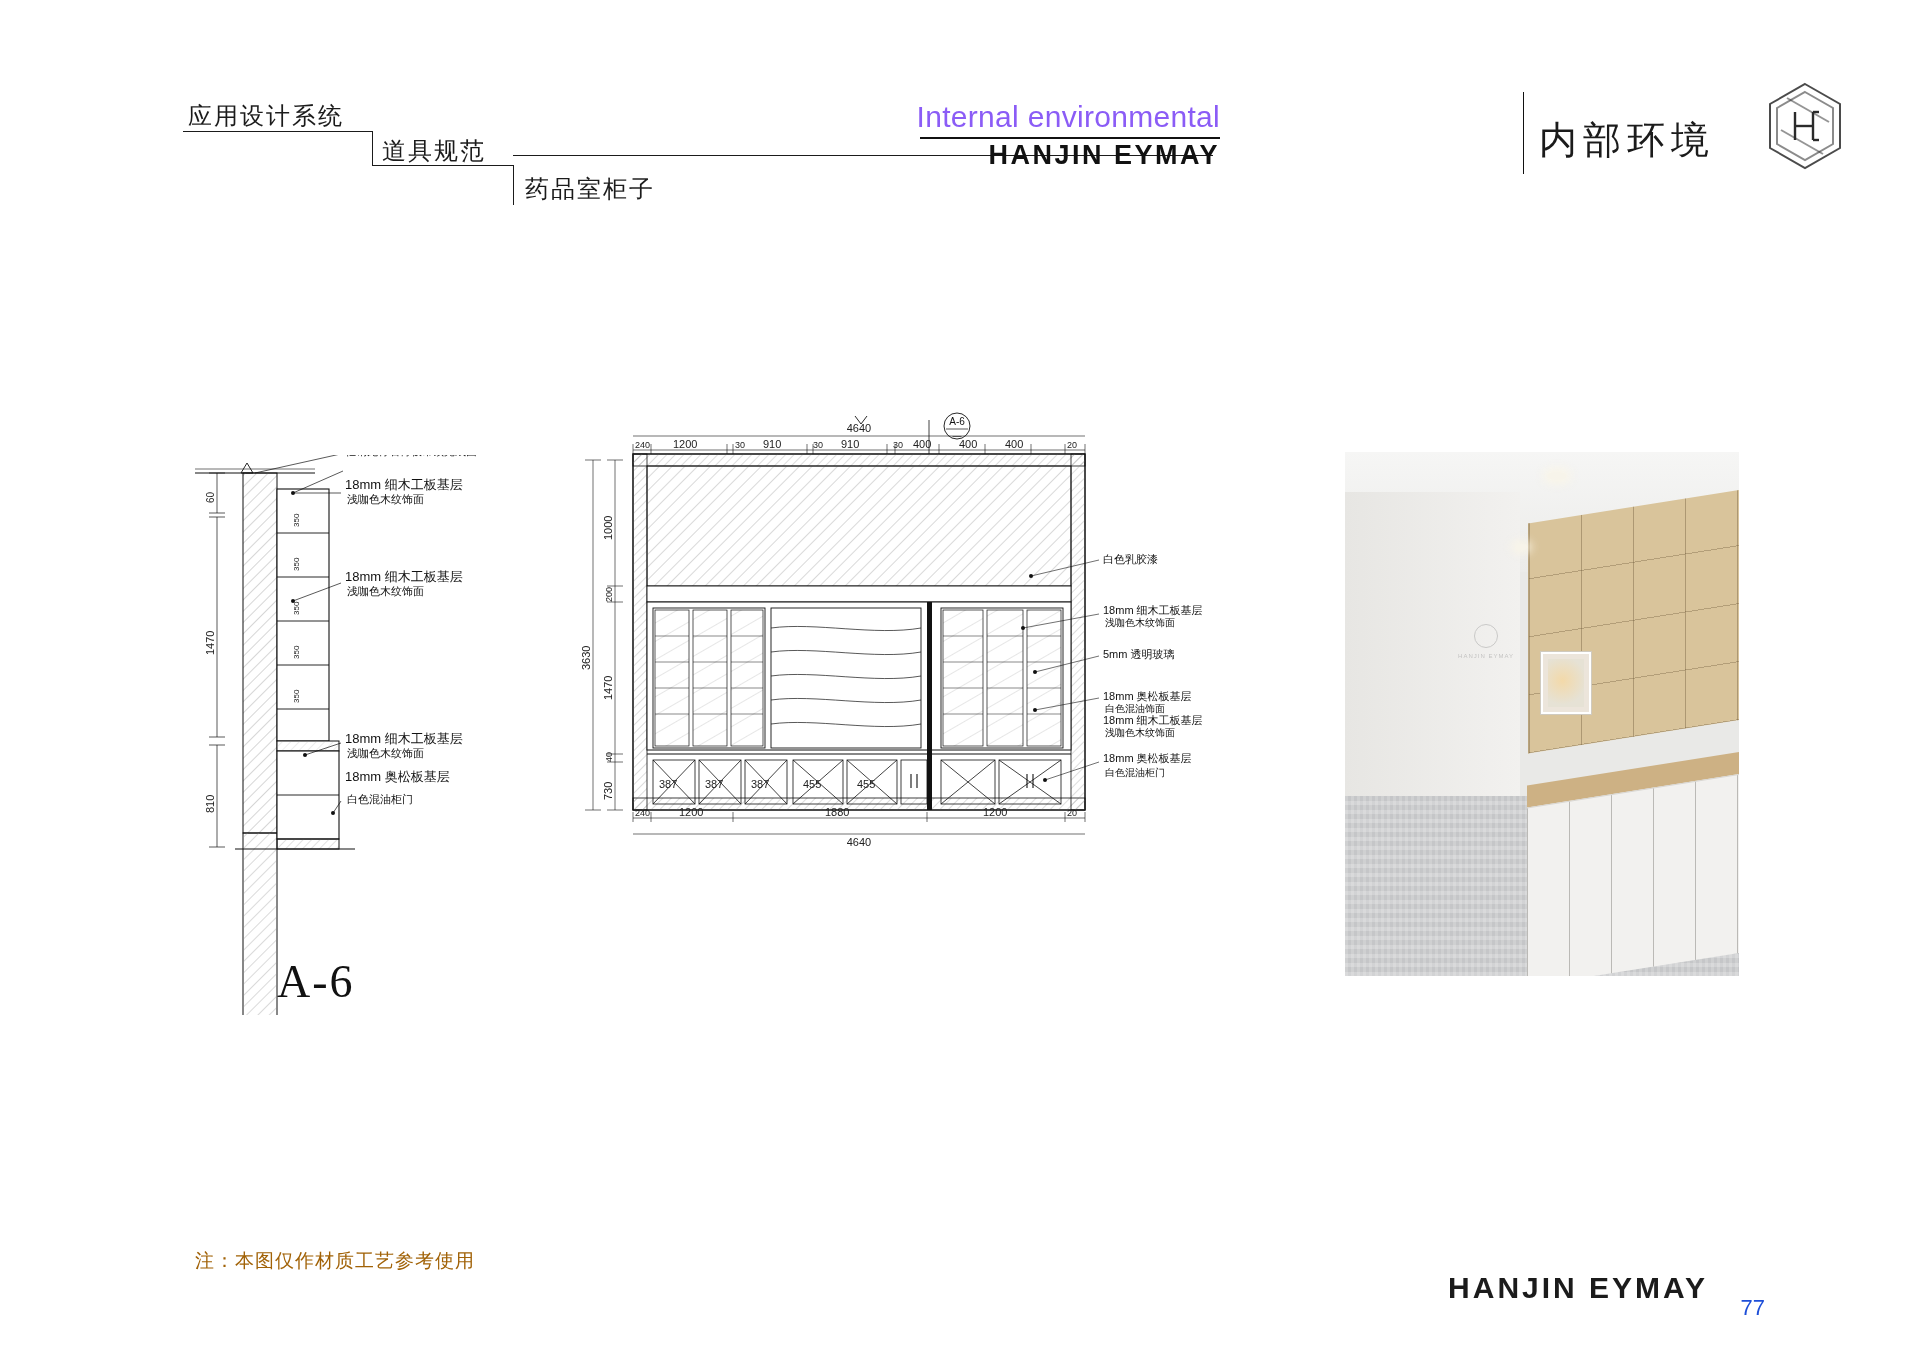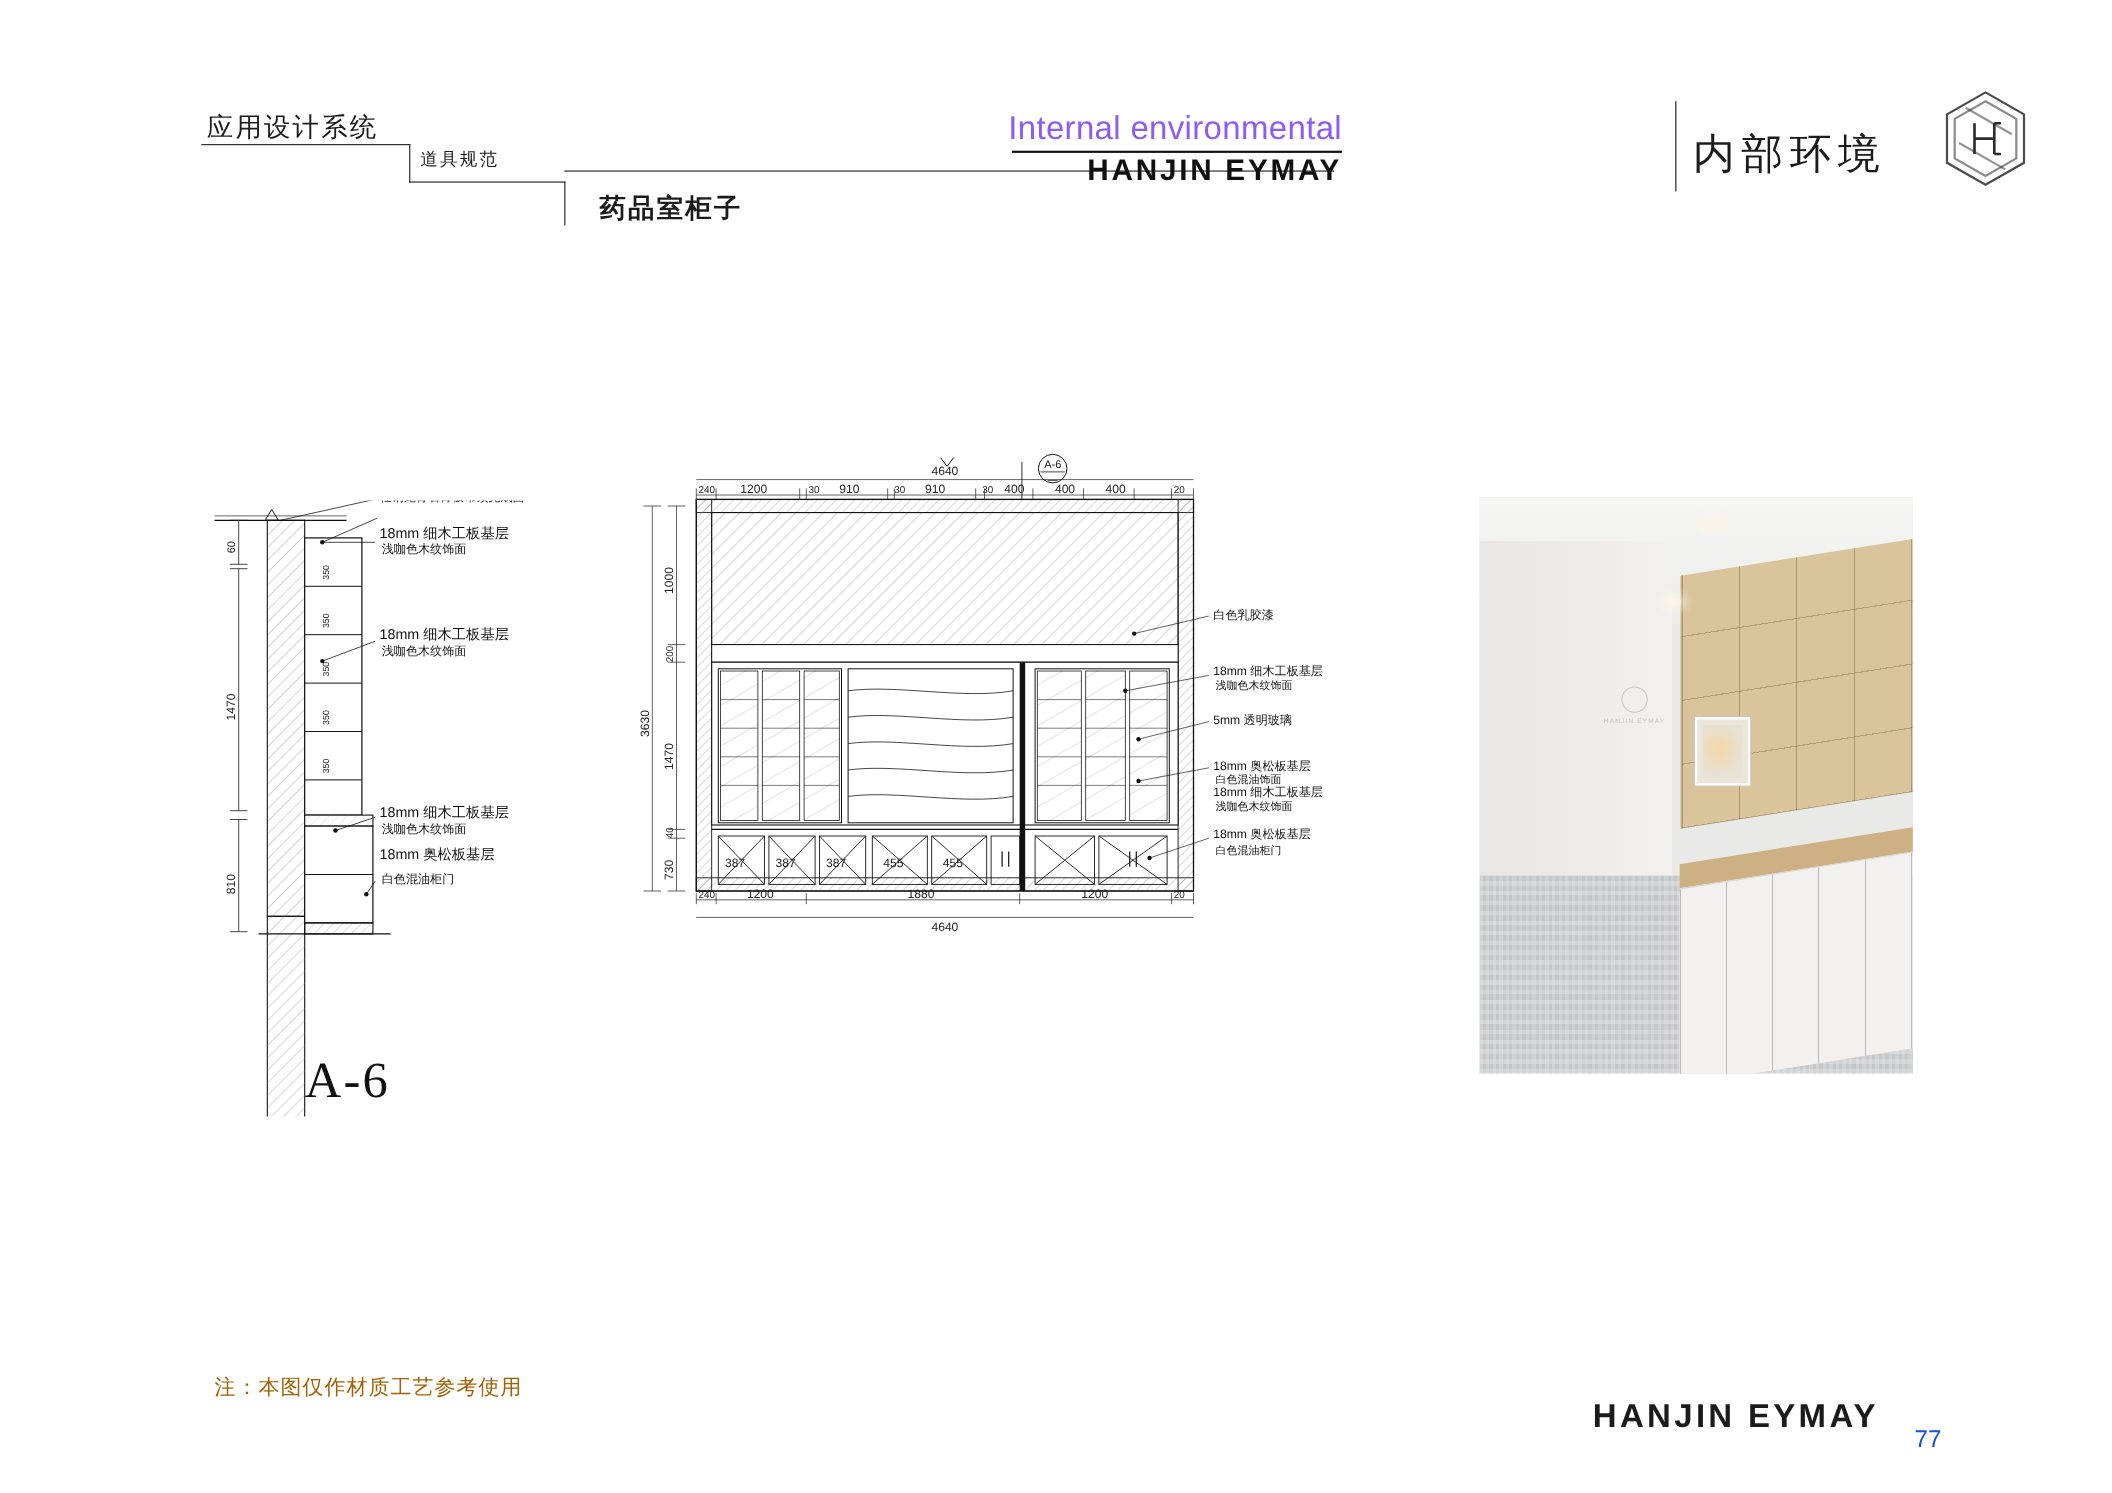--- a/index.html
+++ b/index.html
@@ -31,32 +31,31 @@
     position: absolute;
     left: 143px; top: 100px;
     font-size: 24px;
     letter-spacing: 2px;
     color: #1b1b1b;
     white-space: nowrap;
   }
   .hdr-cn2 {
     position: absolute;
     left: 337px; top: 135px;
-    font-size: 16px;
-    letter-spacing: 2px;
-    white-space: nowrap;
-    font-family: Liberation Serif, serif;
-  }
-  .hdr-cn3 {
-    position: absolute;
-    left: 500px; top: 173px;
     font-size: 24px;
     letter-spacing: 2px;
     white-space: nowrap;
-    font-weight: bold;
+    font-family: Liberation Serif, serif;
+  }
+  .hdr-cn3 {
+    position: absolute;
+    left: 480px; top: 173px;
+    font-size: 24px;
+    letter-spacing: 2px;
+    white-space: nowrap;
   }
   .hdr-line-a {
     position: absolute;
     left: 138px; top: 131px;
     width: 190px; height: 1px;
     background: #1b1b1b;
   }
   .hdr-line-b {
     position: absolute;
     left: 327px; top: 131px;

